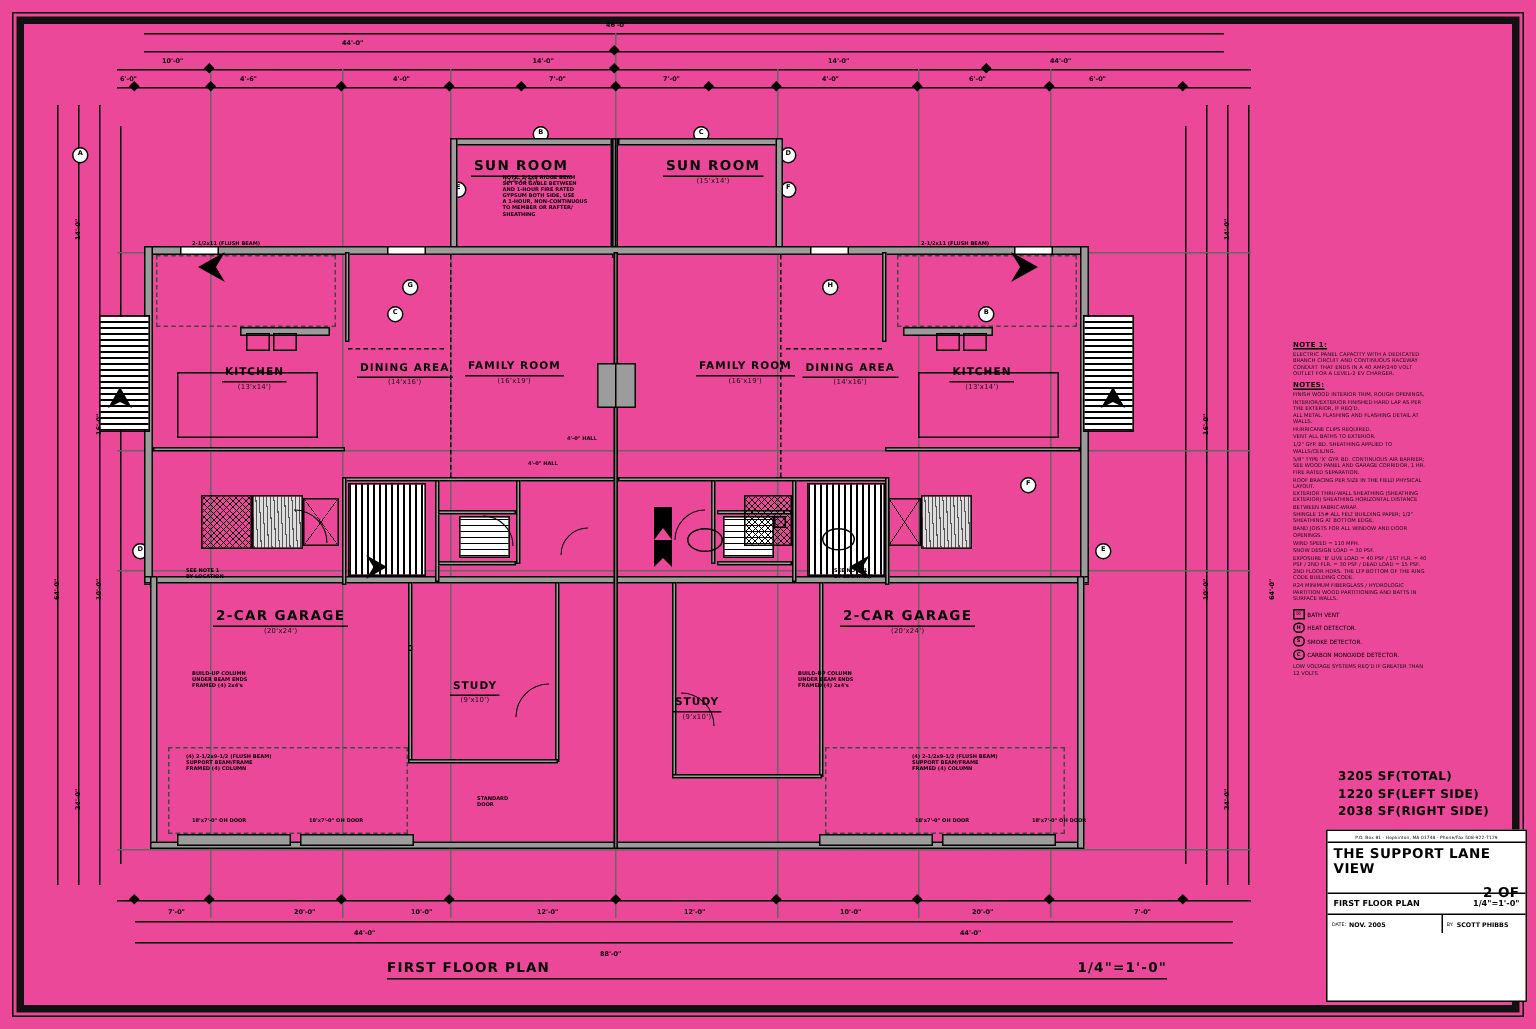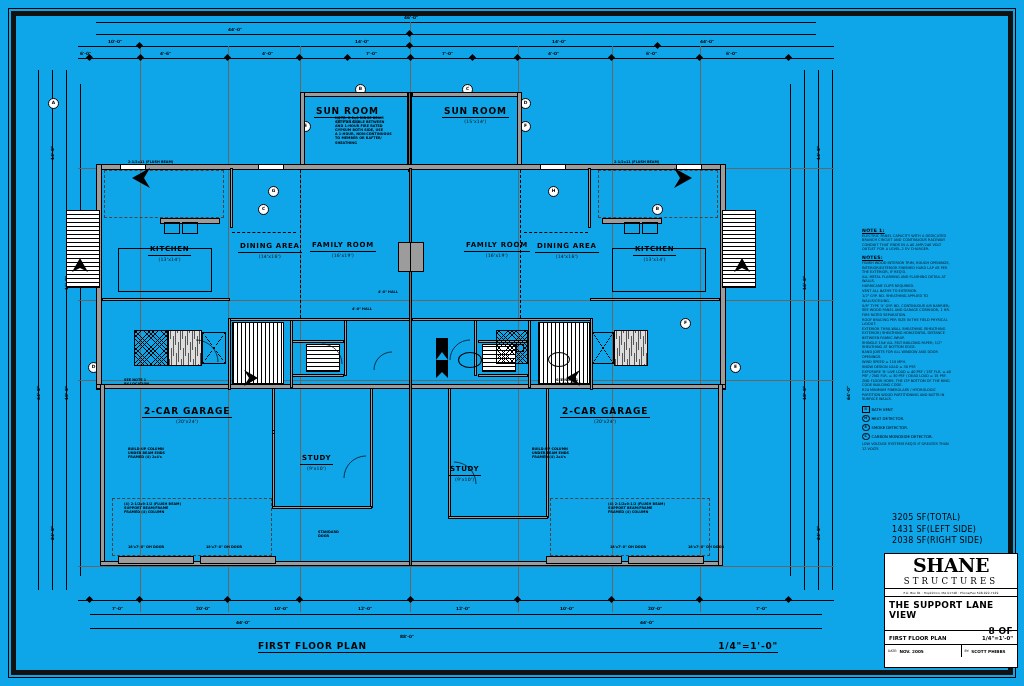--- a/index.html
+++ b/index.html
@@ -1,19 +1,19 @@
 <!DOCTYPE html>
 <html><head>
 <meta charset="utf-8">
 <style>
   html,body{margin:0;padding:0;background:#ffffff;}
   body{width:1024px;height:686px;overflow:hidden;
        font-family:"Liberation Sans",sans-serif;color:#000;}
 
-  #sheet{position:relative;width:1024px;height:686px;background:#0ea5e9;}
+  #sheet{position:relative;width:1024px;height:686px;background:#ec4899;}
 
   
   .frame-outer{position:absolute;left:8px;top:8px;width:1008px;height:670px;
       border:1px solid #000;box-sizing:border-box;}
   .frame-inner{position:absolute;left:11px;top:11px;width:1002px;height:664px;
       border:5px solid #111;box-sizing:border-box;}
 
   
   .room{position:absolute;text-align:center;white-space:nowrap;}
   .room .nm{font-family:"DejaVu Sans",sans-serif;font-weight:700;
@@ -65,21 +65,21 @@
   .nlist div{margin-bottom:.6px;}
   .leg{display:flex;align-items:center;gap:2px;margin-bottom:1.6px;
        font-family:"DejaVu Sans",sans-serif;font-size:3.8px;}
   .legsym{width:5.5px;height:5.5px;border:.8px solid #000;flex:none;
      display:flex;align-items:center;justify-content:center;font-size:3.4px;
      font-weight:700;line-height:1;}
   .legsym.rnd{border-radius:50%;}
 
   
   #areas{position:absolute;left:892px;top:512px;width:130px;
-     font-family:"DejaVu Sans",sans-serif;font-weight:400;font-size:8px;
+     font-family:"DejaVu Sans",sans-serif;font-weight:700;font-size:8px;
      line-height:11.5px;letter-spacing:.3px;}
 
   
   #titleblock{position:absolute;left:884px;top:553px;width:134px;height:115px;
       border:1.6px solid #000;box-sizing:border-box;background:#fff;}
   .tbrow{border-bottom:1.2px solid #000;box-sizing:border-box;
       position:relative;}
   .logo{height:35px;display:flex;flex-direction:column;align-items:center;
       justify-content:center;}
   .logo .l1{font-family:"DejaVu Serif",serif;font-weight:700;font-size:19px;
@@ -457,33 +457,29 @@
         <div class="leg">
           <span class="legsym rnd">C</span>
           <span>CARBON MONOXIDE DETECTOR.</span>
         </div>
       </div>
     <div class="nlist" style="margin-top:2px;">LOW VOLTAGE SYSTEMS REQ'D IF GREATER THAN 12 VOLTS</div>
   </div>
 
   <div id="areas">
     <div>3205 SF(TOTAL)</div>
-    <div>1431 SF(LEFT SIDE)</div>
+    <div>1220 SF(LEFT SIDE)</div>
     <div>2038 SF(RIGHT SIDE)</div>
   </div>
 
   <div id="titleblock">
-    <div class="tbrow logo">
-      <span class="l1">SHANE</span>
-      <span class="l2">STRUCTURES</span>
-    </div>
     <div class="tbrow addr">P.O. Box 81 · Hopkinton, MA 01748 · Phone/Fax 508-922-7129</div>
     <div class="tbrow proj">
       <div class="pname">THE SUPPORT LANE VIEW</div>
-      <div class="pnum">8 OF</div>
+      <div class="pnum">2 OF</div>
     </div>
     <div class="tbrow sheetrow">
       <span>FIRST FLOOR PLAN</span>
       <span>1/4"=1'-0"</span>
     </div>
     <div class="metarow">
       <div class="mleft">
         <span class="mlab">DATE:</span>
         <span>NOV. 2005</span>
       </div>

